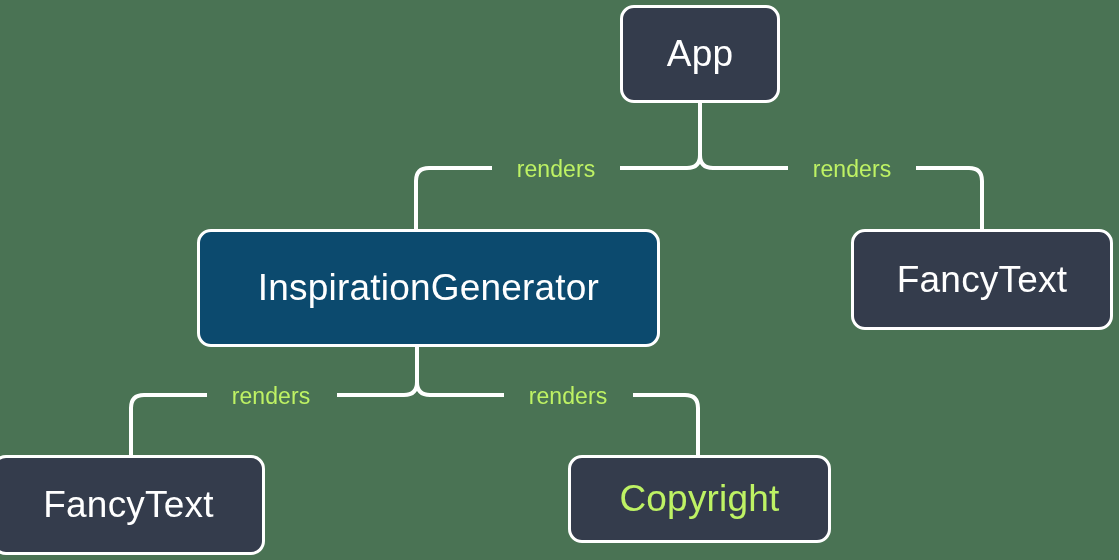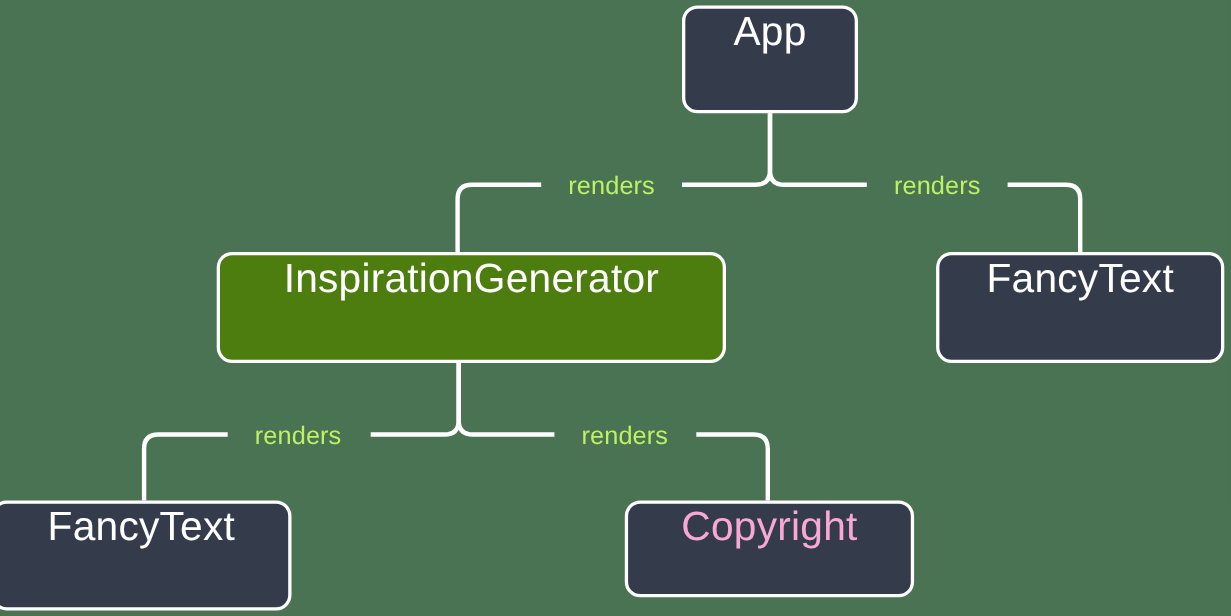--- a/index.html
+++ b/index.html
@@ -24,20 +24,21 @@
     width: 1119px;
     height: 560px;
   }
   .node {
     position: absolute;
     box-sizing: border-box;
     background: #343c4c;
     border: 3px solid #ffffff;
     border-radius: 14px;
     display: flex;
+    align-items: center;
     justify-content: center;
     color: #ffffff;
     font-family: "Liberation Sans", sans-serif;
     font-weight: 400;
     letter-spacing: 0.2px;
     white-space: nowrap;
   }
   .edge-label {
     position: absolute;
     color: #bef264;
@@ -65,27 +66,27 @@
       <div class="edge-label" style="left: 556px; top: 169px;">renders</div>
       <div class="edge-label" style="left: 852px; top: 169px;">renders</div>
       <div class="edge-label" style="left: 271px; top: 396px;">renders</div>
       <div class="edge-label" style="left: 568px; top: 396px;">renders</div>
     </div>
 
   <div id="nodes">
       <div class="node" style="left: 620px; top: 5px; width: 160px; height: 98px; font-size: 37px; background: rgb(52, 60, 76); border-color: rgb(255, 255, 255); color: rgb(255, 255, 255);">
         <span>App</span>
       </div>
-      <div class="node" style="left: 197px; top: 229px; width: 463px; height: 101px; font-size: 37px; background: #4d7c0f; border-color: rgb(255, 255, 255); color: rgb(255, 255, 255);">
+      <div class="node" style="left: 197px; top: 229px; width: 463px; height: 118px; font-size: 37px; background: #0c4a6e; border-color: rgb(255, 255, 255); color: rgb(255, 255, 255);">
         <span>InspirationGenerator</span>
       </div>
       <div class="node" style="left: 851px; top: 229px; width: 262px; height: 101px; font-size: 37px; background: rgb(52, 60, 76); border-color: rgb(255, 255, 255); color: rgb(255, 255, 255);">
         <span>FancyText</span>
       </div>
       <div class="node" style="left: -8px; top: 455px; width: 273px; height: 100px; font-size: 37px; background: rgb(52, 60, 76); border-color: rgb(255, 255, 255); color: rgb(255, 255, 255);">
         <span>FancyText</span>
       </div>
-      <div class="node" style="left: 568px; top: 455px; width: 263px; height: 88px; font-size: 37px; background: rgb(52, 60, 76); border-color: rgb(255, 255, 255); color: #f9a8d4;">
+      <div class="node" style="left: 568px; top: 455px; width: 263px; height: 88px; font-size: 37px; background: rgb(52, 60, 76); border-color: rgb(255, 255, 255); color: #bef264;">
         <span>Copyright</span>
       </div>
     </div>
 
 </div>
 
 </body></html>

